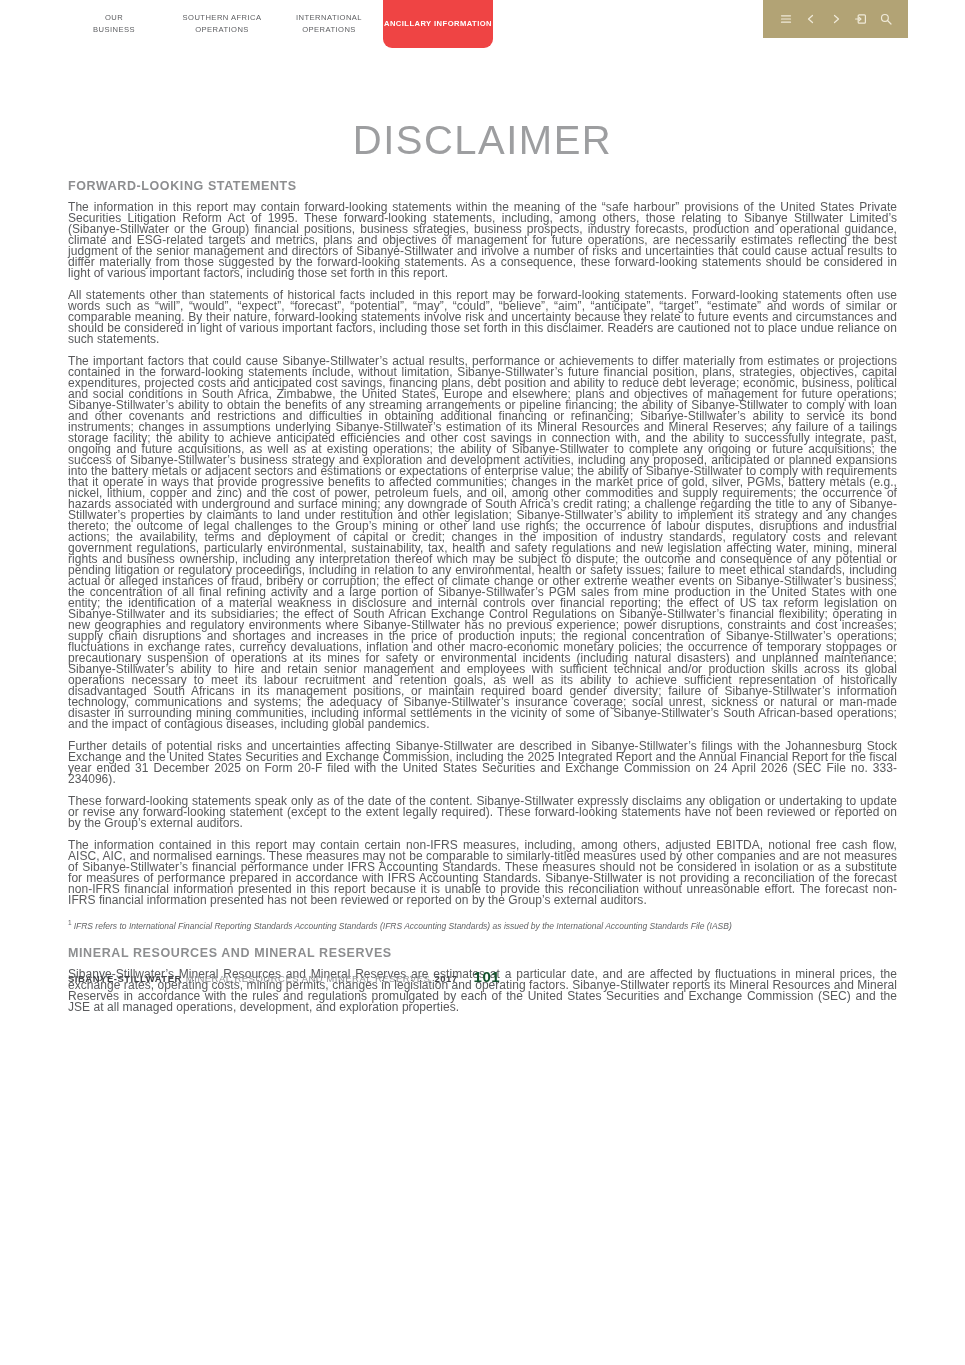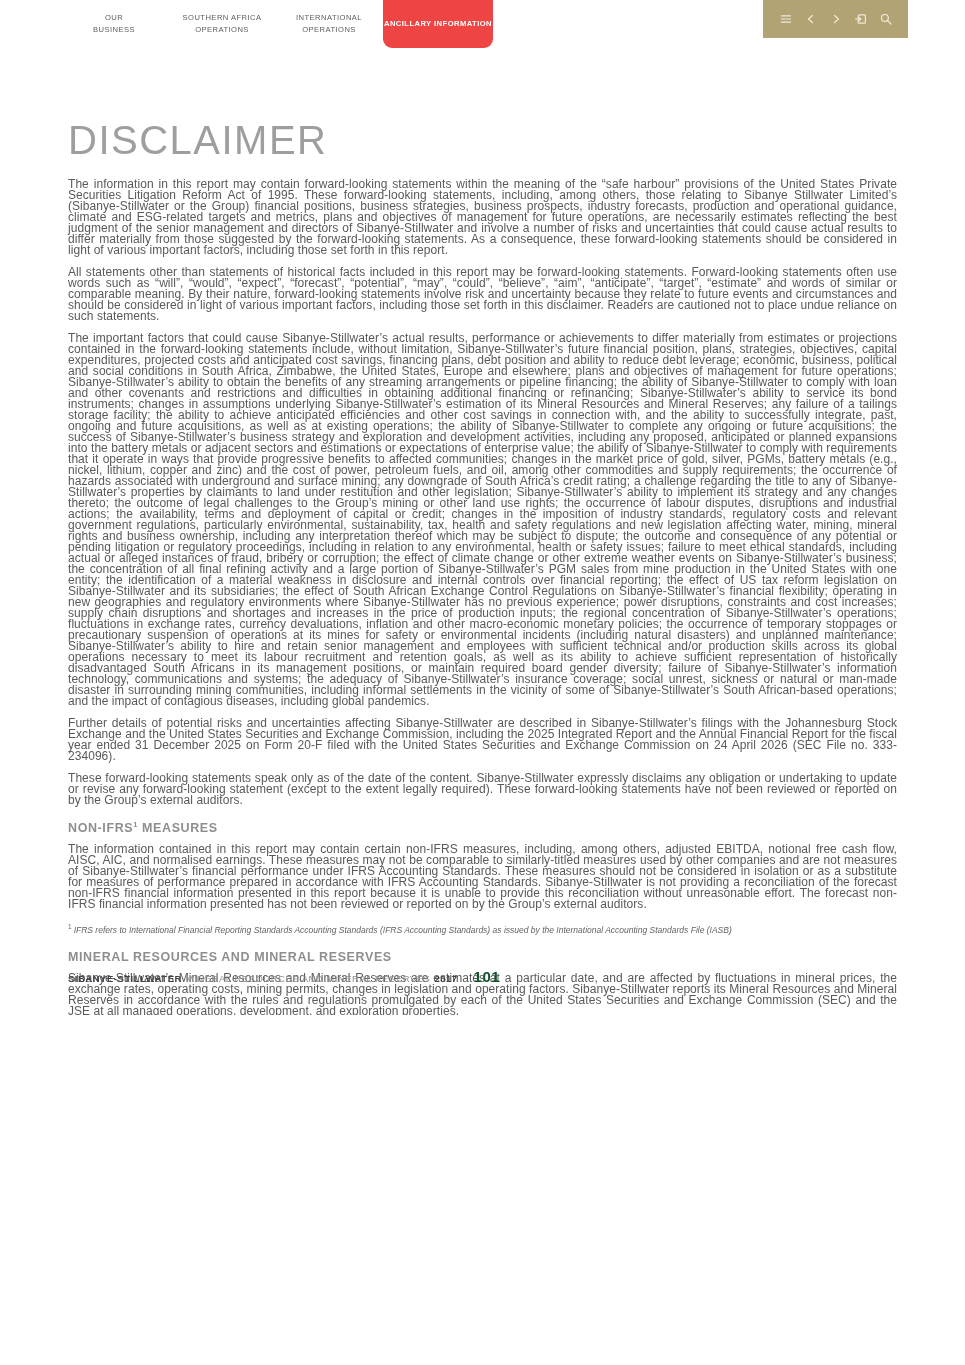--- a/index.html
+++ b/index.html
@@ -31,20 +31,21 @@
     background:#b2a375; display:flex; align-items:center; justify-content:center; gap:11px;
   }
   .icon-btn { width:14px; height:14px; display:flex; align-items:center; justify-content:center; cursor:pointer; }
   .icon-btn svg { width:12px; height:12px; stroke:#f0ead9; fill:none; stroke-width:1.2; stroke-linecap:round; stroke-linejoin:round; }
 
   
   .content { position:absolute; left:68px; right:68px; top:118px; color:#58595b; }
   .doc-title {
     font-size:40px; font-weight:300; color:#9d9ea0; letter-spacing:1.5px;
     margin:0 0 16px 0;
+    text-align:center;
   }
   h2.section-heading {
     font-size:12.5px; font-weight:bold; color:#8d8e90; letter-spacing:0.6px;
     margin:14px 0 9px 0; text-transform:uppercase;
   }
   h2.section-heading.first { margin-top:0; }
   h2.section-heading sup { font-size:7.5px; }
   .content p.body-para {
     font-size:12px; line-height:11px; text-align:justify;
     margin:4px 0 11px 0; letter-spacing:0.05px;
@@ -107,27 +108,27 @@
             <circle cx="4.9" cy="4.9" r="3.4"></circle>
             <line x1="7.5" y1="7.5" x2="11" y2="11"></line>
           </svg>
       </span>
     </div>
   </div>
 
   <div class="content">
     <h1 class="doc-title">DISCLAIMER</h1>
 
+    <h2 class="section-heading first">FORWARD-LOOKING STATEMENTS</h2>
     <p class="body-para">The information in this report may contain forward-looking statements within the meaning of the “safe harbour” provisions of the United States Private Securities Litigation Reform Act of 1995. These forward-looking statements, including, among others, those relating to Sibanye Stillwater Limited’s (Sibanye-Stillwater or the Group) financial positions, business strategies, business prospects, industry forecasts, production and operational guidance, climate and ESG-related targets and metrics, plans and objectives of management for future operations, are necessarily estimates reflecting the best judgment of the senior management and directors of Sibanye-Stillwater and involve a number of risks and uncertainties that could cause actual results to differ materially from those suggested by the forward-looking statements. As a consequence, these forward-looking statements should be considered in light of various important factors, including those set forth in this report.</p>
     <p class="body-para">All statements other than statements of historical facts included in this report may be forward-looking statements. Forward-looking statements often use words such as “will”, “would”, “expect”, “forecast”, “potential”, “may”, “could”, “believe”, “aim”, “anticipate”, “target”, “estimate” and words of similar or comparable meaning. By their nature, forward-looking statements involve risk and uncertainty because they relate to future events and circumstances and should be considered in light of various important factors, including those set forth in this disclaimer. Readers are cautioned not to place undue reliance on such statements.</p>
     <p class="body-para">The important factors that could cause Sibanye-Stillwater’s actual results, performance or achievements to differ materially from estimates or projections contained in the forward-looking statements include, without limitation, Sibanye-Stillwater’s future financial position, plans, strategies, objectives, capital expenditures, projected costs and anticipated cost savings, financing plans, debt position and ability to reduce debt leverage; economic, business, political and social conditions in South Africa, Zimbabwe, the United States, Europe and elsewhere; plans and objectives of management for future operations; Sibanye-Stillwater’s ability to obtain the benefits of any streaming arrangements or pipeline financing; the ability of Sibanye-Stillwater to comply with loan and other covenants and restrictions and difficulties in obtaining additional financing or refinancing; Sibanye-Stillwater’s ability to service its bond instruments; changes in assumptions underlying Sibanye-Stillwater’s estimation of its Mineral Resources and Mineral Reserves; any failure of a tailings storage facility; the ability to achieve anticipated efficiencies and other cost savings in connection with, and the ability to successfully integrate, past, ongoing and future acquisitions, as well as at existing operations; the ability of Sibanye-Stillwater to complete any ongoing or future acquisitions; the success of Sibanye-Stillwater’s business strategy and exploration and development activities, including any proposed, anticipated or planned expansions into the battery metals or adjacent sectors and estimations or expectations of enterprise value; the ability of Sibanye-Stillwater to comply with requirements that it operate in ways that provide progressive benefits to affected communities; changes in the market price of gold, silver, PGMs, battery metals (e.g., nickel, lithium, copper and zinc) and the cost of power, petroleum fuels, and oil, among other commodities and supply requirements; the occurrence of hazards associated with underground and surface mining; any downgrade of South Africa’s credit rating; a challenge regarding the title to any of Sibanye-Stillwater’s properties by claimants to land under restitution and other legislation; Sibanye-Stillwater’s ability to implement its strategy and any changes thereto; the outcome of legal challenges to the Group’s mining or other land use rights; the occurrence of labour disputes, disruptions and industrial actions; the availability, terms and deployment of capital or credit; changes in the imposition of industry standards, regulatory costs and relevant government regulations, particularly environmental, sustainability, tax, health and safety regulations and new legislation affecting water, mining, mineral rights and business ownership, including any interpretation thereof which may be subject to dispute; the outcome and consequence of any potential or pending litigation or regulatory proceedings, including in relation to any environmental, health or safety issues; failure to meet ethical standards, including actual or alleged instances of fraud, bribery or corruption; the effect of climate change or other extreme weather events on Sibanye-Stillwater’s business; the concentration of all final refining activity and a large portion of Sibanye-Stillwater’s PGM sales from mine production in the United States with one entity; the identification of a material weakness in disclosure and internal controls over financial reporting; the effect of US tax reform legislation on Sibanye-Stillwater and its subsidiaries; the effect of South African Exchange Control Regulations on Sibanye-Stillwater’s financial flexibility; operating in new geographies and regulatory environments where Sibanye-Stillwater has no previous experience; power disruptions, constraints and cost increases; supply chain disruptions and shortages and increases in the price of production inputs; the regional concentration of Sibanye-Stillwater’s operations; fluctuations in exchange rates, currency devaluations, inflation and other macro-economic monetary policies; the occurrence of temporary stoppages or precautionary suspension of operations at its mines for safety or environmental incidents (including natural disasters) and unplanned maintenance; Sibanye-Stillwater’s ability to hire and retain senior management and employees with sufficient technical and/or production skills across its global operations necessary to meet its labour recruitment and retention goals, as well as its ability to achieve sufficient representation of historically disadvantaged South Africans in its management positions, or maintain required board gender diversity; failure of Sibanye-Stillwater’s information technology, communications and systems; the adequacy of Sibanye-Stillwater’s insurance coverage; social unrest, sickness or natural or man-made disaster in surrounding mining communities, including informal settlements in the vicinity of some of Sibanye-Stillwater’s South African-based operations; and the impact of contagious diseases, including global pandemics.</p>
     <p class="body-para">Further details of potential risks and uncertainties affecting Sibanye-Stillwater are described in Sibanye-Stillwater’s filings with the Johannesburg Stock Exchange and the United States Securities and Exchange Commission, including the 2025 Integrated Report and the Annual Financial Report for the fiscal year ended 31 December 2025 on Form 20-F filed with the United States Securities and Exchange Commission on 24 April 2026 (SEC File no. 333-234096).</p>
     <p class="body-para">These forward-looking statements speak only as of the date of the content. Sibanye-Stillwater expressly disclaims any obligation or undertaking to update or revise any forward-looking statement (except to the extent legally required). These forward-looking statements have not been reviewed or reported on by the Group’s external auditors.</p>
 
-    <h2 class="section-heading"><span>NON-IFRS</span><sup>1</sup><span> MEASURES</span></h2>
     <p class="body-para">The information contained in this report may contain certain non-IFRS measures, including, among others, adjusted EBITDA, notional free cash flow, AISC, AIC, and normalised earnings. These measures may not be comparable to similarly-titled measures used by other companies and are not measures of Sibanye-Stillwater’s financial performance under IFRS Accounting Standards. These measures should not be considered in isolation or as a substitute for measures of performance prepared in accordance with IFRS Accounting Standards. Sibanye-Stillwater is not providing a reconciliation of the forecast non-IFRS financial information presented in this report because it is unable to provide this reconciliation without unreasonable effort. The forecast non-IFRS financial information presented has not been reviewed or reported on by the Group’s external auditors.</p>
     <p class="footnote"><sup>1</sup><span>IFRS refers to International Financial Reporting Standards Accounting Standards (IFRS Accounting Standards) as issued by the International Accounting Standards File (IASB)</span></p>
 
     <h2 class="section-heading">MINERAL RESOURCES AND MINERAL RESERVES</h2>
     <p class="body-para">Sibanye-Stillwater’s Mineral Resources and Mineral Reserves are estimates at a particular date, and are affected by fluctuations in mineral prices, the exchange rates, operating costs, mining permits, changes in legislation and operating factors. Sibanye-Stillwater reports its Mineral Resources and Mineral Reserves in accordance with the rules and regulations promulgated by each of the United States Securities and Exchange Commission (SEC) and the JSE at all managed operations, development, and exploration properties.</p>
 
     <h2 class="section-heading">WEBSITES</h2>
   </div>
 
   <div class="footer">

